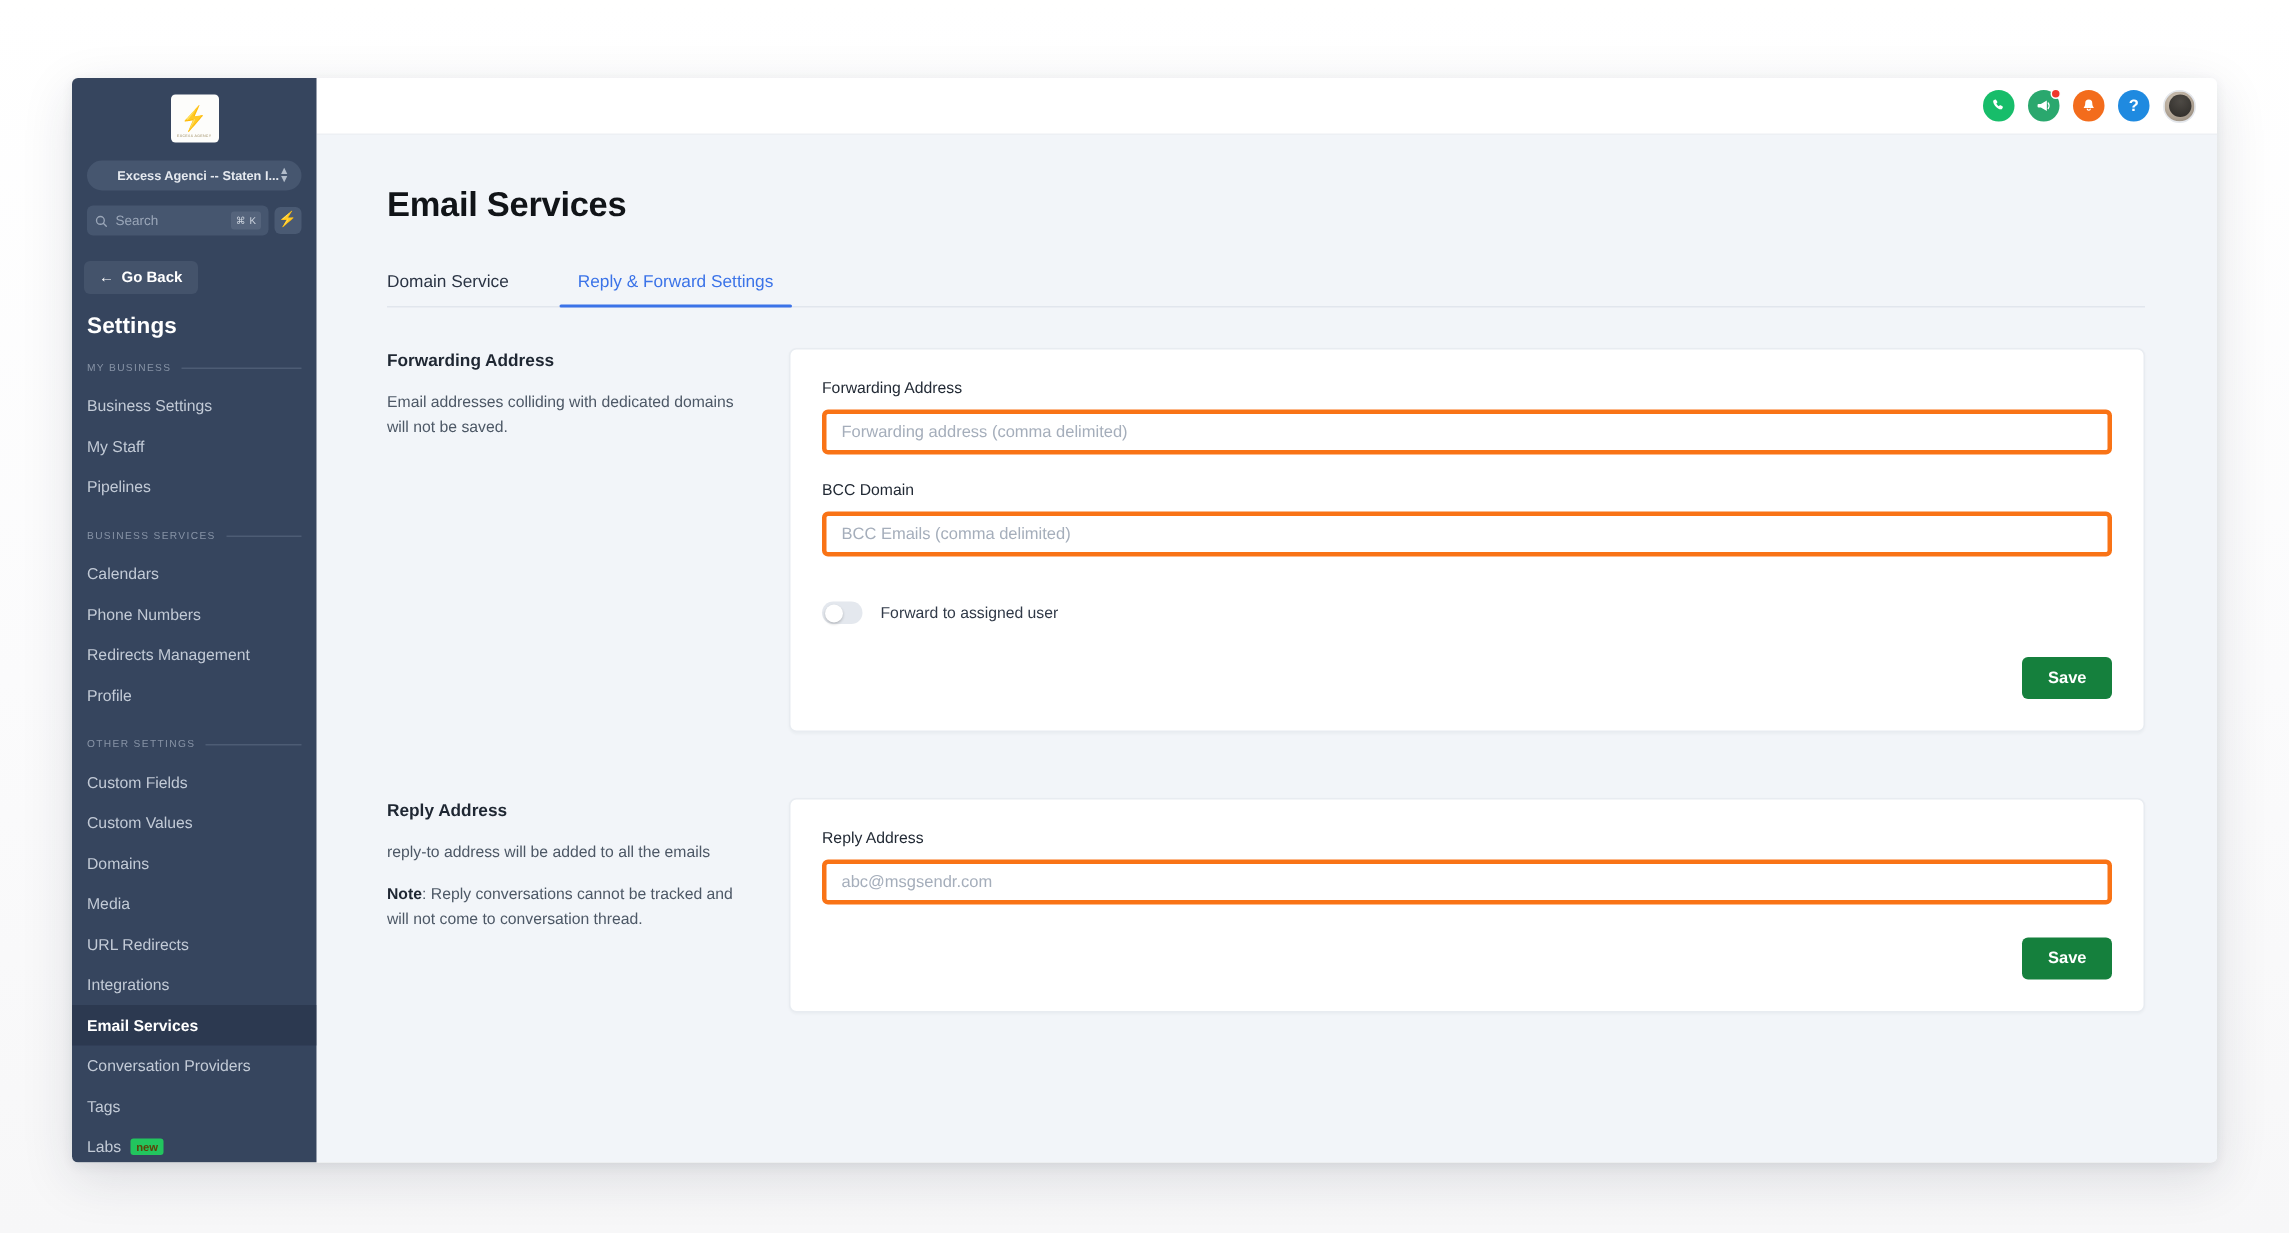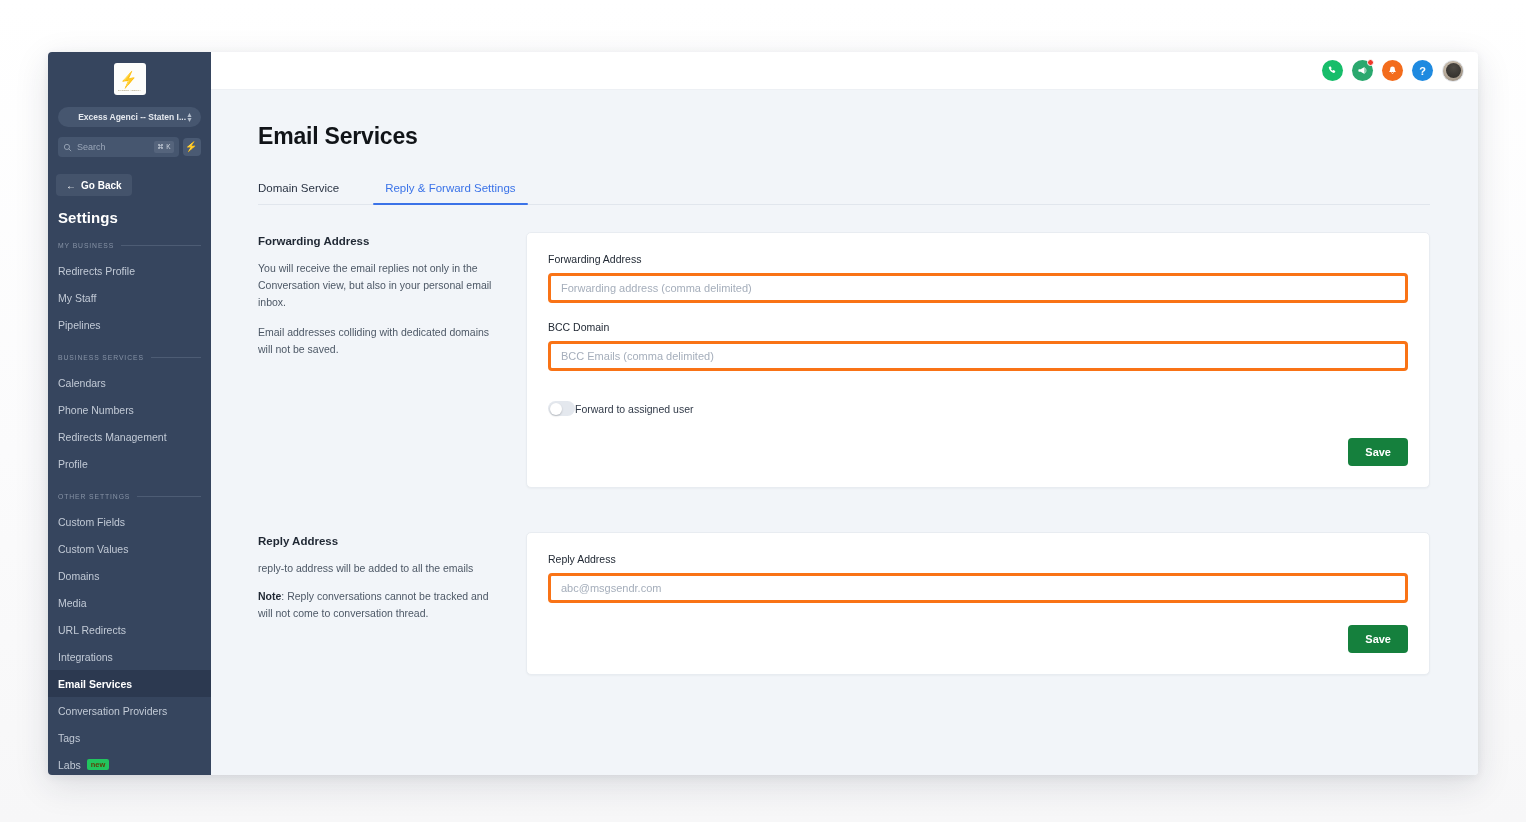--- a/index.html
+++ b/index.html
@@ -283,21 +283,21 @@
     color: #2b3444;
     padding: 0 10px;
     font-family: "Liberation Sans", sans-serif;
     outline: none;
   }
   .field-input::placeholder { color: #a5aebb; }
   .field-block { margin-bottom: 18px; }
   .field-block:last-of-type { margin-bottom: 0; }
 
   .toggle-row {
-    display: flex; align-items: center; gap: 0;
+    display: flex; align-items: center; gap: 12px;
     margin-top: 30px;
   }
   .toggle {
     width: 27px; height: 15px;
     border-radius: 8px;
     background: #e4e8ee;
     position: relative;
     cursor: pointer;
     flex: 0 0 27px;
   }
@@ -362,21 +362,21 @@
       </div>
 
       <div class="settings-title">Settings</div>
 
       <div id="nav-groups">
           <div class="group-head">
             <span class="gh-txt">MY BUSINESS</span>
             <span class="gh-line"></span>
           </div>
           <div class="nav-item">
-            <span>Redirects Profile</span>
+            <span>Business Settings</span>
           </div>
           <div class="nav-item">
             <span>My Staff</span>
           </div>
           <div class="nav-item">
             <span>Pipelines</span>
           </div>
           <div class="group-head">
             <span class="gh-txt">BUSINESS SERVICES</span>
             <span class="gh-line"></span>
@@ -462,21 +462,20 @@
           <h1 class="page-title">Email Services</h1>
 
           <div class="tabs">
             <div class="tab">Domain Service</div>
             <div class="tab active">Reply &amp; Forward Settings</div>
           </div>
 
           <section class="section">
             <div class="sec-left">
               <h3>Forwarding Address</h3>
-              <p>You will receive the email replies not only in the Conversation view, but also in your personal email inbox.</p>
               <p>Email addresses colliding with dedicated domains will not be saved.</p>
             </div>
 
             <div class="card">
               <div class="field-block">
                 <div class="field-label">Forwarding Address</div>
                 <input class="field-input" type="text" placeholder="Forwarding address (comma delimited)" style="">
               </div>
 
               <div class="field-block">

